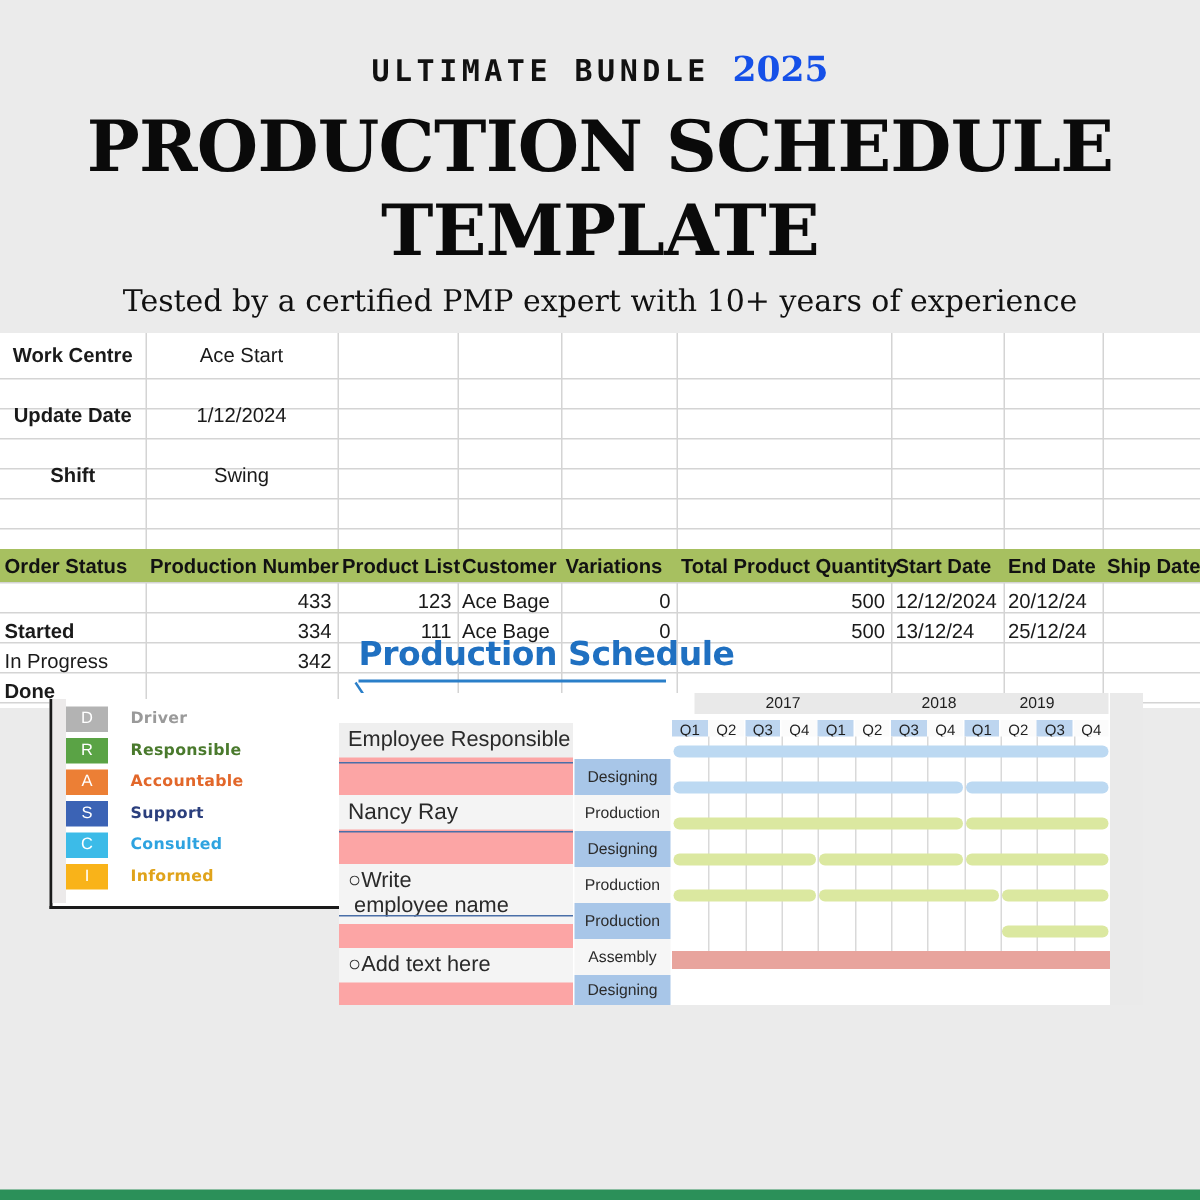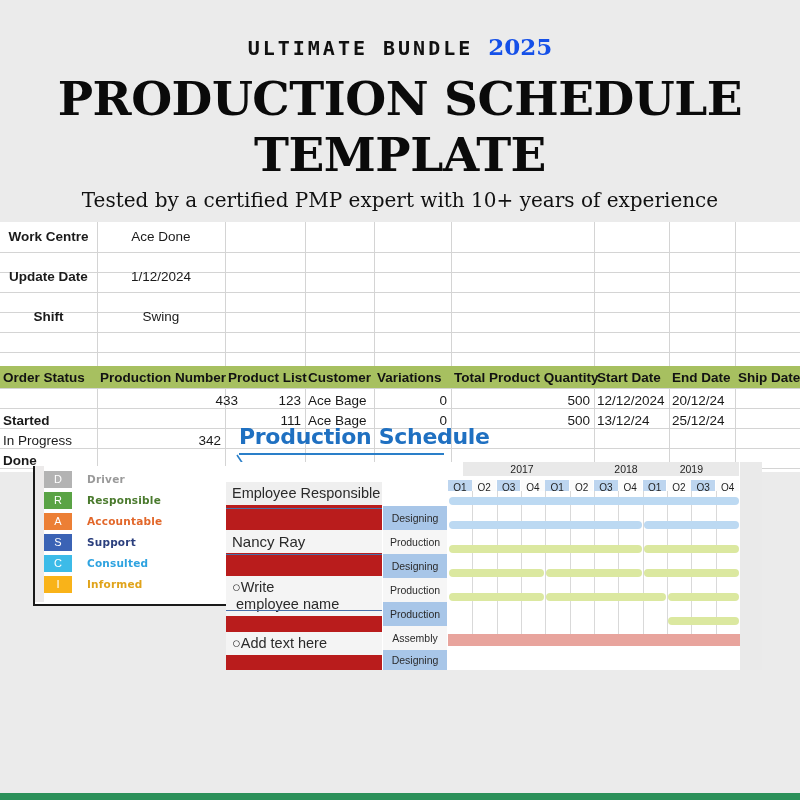--- a/index.html
+++ b/index.html
@@ -80,21 +80,21 @@
   .rrow{position:absolute;left:9px;height:18px;display:flex;align-items:center;}
   .rkey{
     width:28px;height:17px;display:flex;align-items:center;justify-content:center;
     font-size:11px;color:#ffffff;font-family:"Liberation Sans",sans-serif;
   }
   .rlab{margin-left:15px;font-size:10.5px;font-weight:bold;letter-spacing:0.2px;
          font-family:"DejaVu Sans","Liberation Sans",sans-serif;}
 
   
   #gantt{position:absolute;left:226px;top:462px;width:536px;height:208px;overflow:hidden;background:#fff;}
-  #empPane{position:absolute;left:0;top:20px;width:156px;height:188px;background:#b91c1c;}
+  #empPane{position:absolute;left:0;top:20px;width:156px;height:188px;background:#fca5a5;}
   .emprow{position:absolute;left:0;width:156px;box-sizing:border-box;}
   .emprow .txt{
     font-size:14.5px;color:#2a2a2a;font-family:"Liberation Sans",sans-serif;
     padding-left:6px;line-height:17px;
   }
   .empsep{position:absolute;left:0;width:156px;height:1px;background:#4a6fa8;}
 
   #stagesCol{position:absolute;left:157px;top:0;width:64px;height:208px;background:#fff;}
   .stagecell{
     position:absolute;left:0;width:64px;display:flex;align-items:center;justify-content:center;
@@ -152,21 +152,21 @@
         <div class="gl h" style="top: 130px;"></div>
         <div class="gl h" style="top: 144px;"></div>
         <div class="gl h" style="top: 166px;"></div>
         <div class="gl h" style="top: 186px;"></div>
         <div class="gl h" style="top: 206px;"></div>
         <div class="gl h" style="top: 226px;"></div>
         <div class="gl h" style="top: 246px;"></div>
       </div>
     <div id="infoCells">
         <div class="cell b ctr" style="left: 0px; top: 2px; width: 97px; height: 24px;">Work Centre</div>
-        <div class="cell ctr" style="left: 97px; top: 2px; width: 128px; height: 24px;">Ace Done</div>
+        <div class="cell ctr" style="left: 97px; top: 2px; width: 128px; height: 24px;">Ace Start</div>
         <div class="cell b ctr" style="left: 0px; top: 42px; width: 97px; height: 24px;">Update Date</div>
         <div class="cell ctr" style="left: 97px; top: 42px; width: 128px; height: 24px;">1/12/2024</div>
         <div class="cell b ctr" style="left: 0px; top: 82px; width: 97px; height: 24px;">Shift</div>
         <div class="cell ctr" style="left: 97px; top: 82px; width: 128px; height: 24px;">Swing</div>
       </div>
   </div>
 
   <div id="greenband"></div>
   <div id="orderHeaders">
       <div class="gh" style="left: 0px; width: 97px;">Order Status</div>
@@ -294,28 +294,29 @@
           <div class="bar" style="left: 1px; width: 95.3333px; top: 102px; background: rgb(219, 232, 160);"></div>
           <div class="bar" style="left: 98.3333px; width: 119.667px; top: 102px; background: rgb(219, 232, 160);"></div>
           <div class="bar" style="left: 220px; width: 71px; top: 102px; background: rgb(219, 232, 160);"></div>
           <div class="bar" style="left: 220px; width: 71px; top: 126px; background: rgb(219, 232, 160);"></div>
           <div id="redband" style="top: 143px; background: rgb(232, 164, 157);"></div>
         </div>
     </div>
   </div>
 
   <div id="footbar"></div>
-<div class="cell rgt" style="left: 114px; top: 390px; width: 128px; height: 20px;">433</div>
+<div class="cell rgt" style="left: 97px; top: 390px; width: 128px; height: 20px;">433</div>
     <div class="cell rgt" style="left: 225px; top: 390px; width: 80px; height: 20px;">123</div>
     <div class="cell lft" style="left: 305px; top: 390px; width: 69px; height: 20px;">Ace Bage</div>
     <div class="cell rgt" style="left: 374px; top: 390px; width: 77px; height: 20px;">0</div>
     <div class="cell rgt" style="left: 451px; top: 390px; width: 143px; height: 20px;">500</div>
     <div class="cell lft" style="left: 594px; top: 390px; width: 75px; height: 20px;">12/12/2024</div>
     <div class="cell lft" style="left: 669px; top: 390px; width: 66px; height: 20px;">20/12/24</div>
     <div class="cell lft b" style="left: 0px; top: 410px; width: 97px; height: 20px;">Started</div>
+    <div class="cell rgt" style="left: 97px; top: 410px; width: 128px; height: 20px;">334</div>
     <div class="cell rgt" style="left: 225px; top: 410px; width: 80px; height: 20px;">111</div>
     <div class="cell lft" style="left: 305px; top: 410px; width: 69px; height: 20px;">Ace Bage</div>
     <div class="cell rgt" style="left: 374px; top: 410px; width: 77px; height: 20px;">0</div>
     <div class="cell rgt" style="left: 451px; top: 410px; width: 143px; height: 20px;">500</div>
     <div class="cell lft" style="left: 594px; top: 410px; width: 75px; height: 20px;">13/12/24</div>
     <div class="cell lft" style="left: 669px; top: 410px; width: 66px; height: 20px;">25/12/24</div>
     <div class="cell lft" style="left: 0px; top: 430px; width: 97px; height: 20px;">In Progress</div>
     <div class="cell rgt" style="left: 97px; top: 430px; width: 128px; height: 20px;">342</div>
     <div class="cell lft b" style="left: 0px; top: 450px; width: 97px; height: 20px;">Done</div>
     <div style="position: absolute; left: 0px; top: 388px; width: 800px; height: 84px; background: rgb(255, 255, 255); z-index: -1;"></div>

